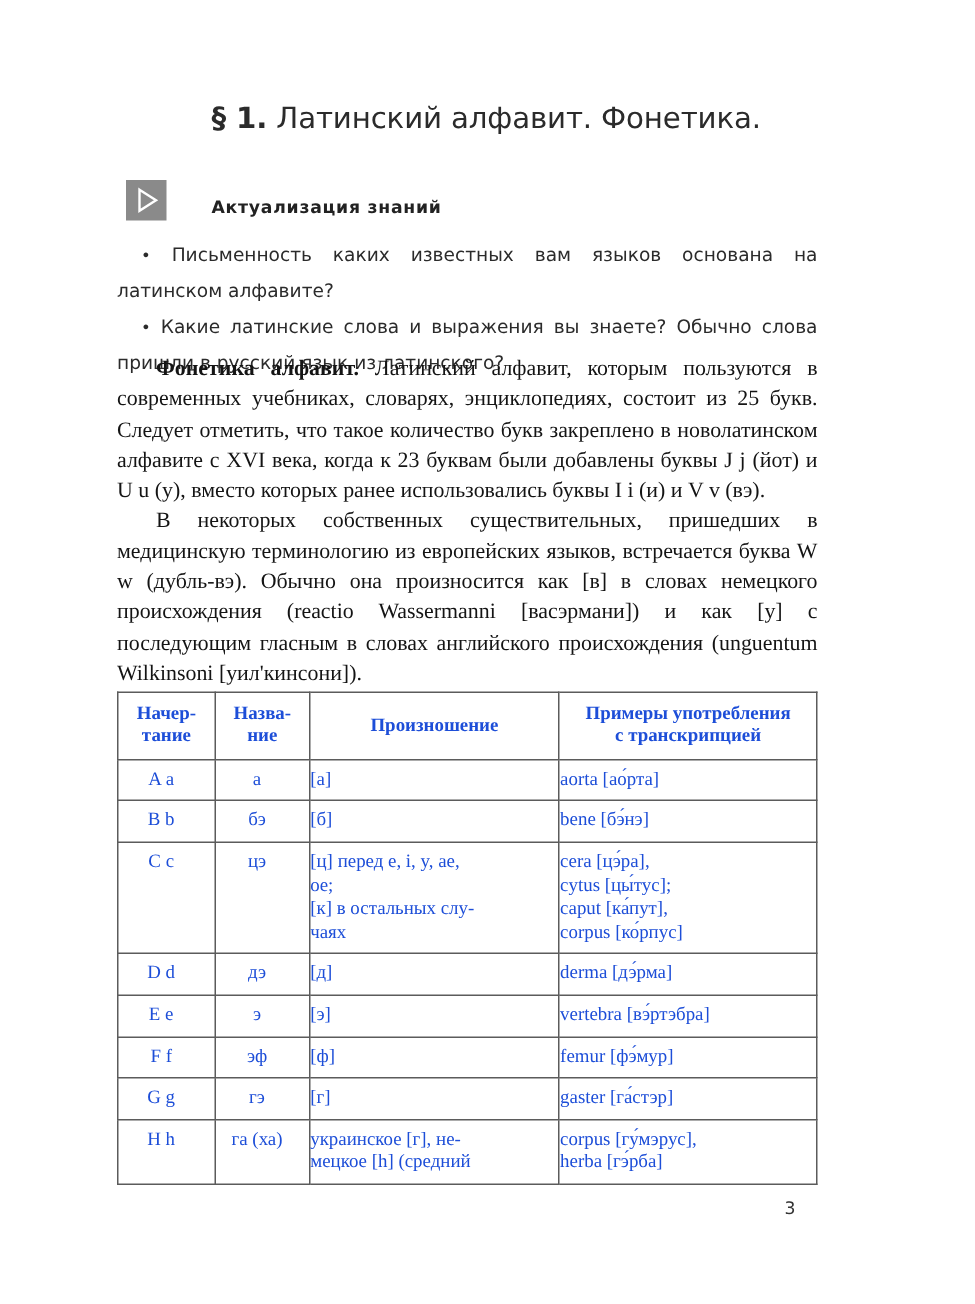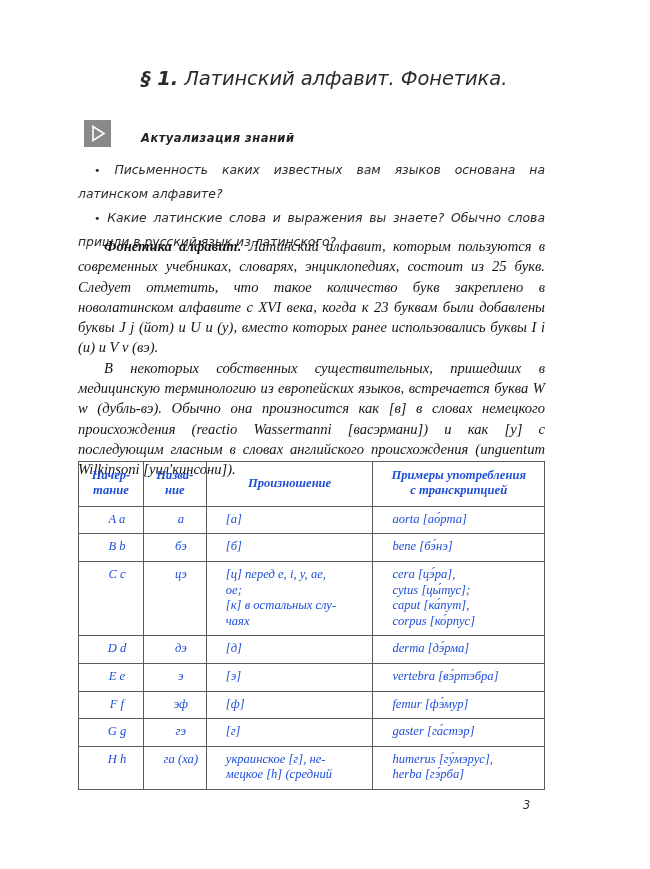--- a/index.html
+++ b/index.html
@@ -16,21 +16,20 @@
     color: #1a1a1a;
     overflow: hidden;
   }
 
   .page {
     position: absolute;
     left: 0; top: 0;
     width: 650px;
     height: 648px;
     padding: 0;
-    font-style: italic;
   }
 
   
   .heading {
     position: absolute;
     left: 141px;
     top: 64px;
     width: 420px;
     font-family: "DejaVu Sans", "Liberation Sans", sans-serif;
     font-size: 19.5px;
@@ -112,21 +111,21 @@
     left: 78px;
     top: 461px;
     width: 467px;
     border-collapse: collapse;
     font-size: 12.6px;
     color: #1d4ed8;
   }
   .alpha-table td, .alpha-table th {
     border: 1px solid #5b5b5b;
     vertical-align: top;
-    padding: 5px 7px 6px 19px;
+    padding: 5px 7px 6px 0;
     line-height: 15.6px;
   }
   .alpha-table thead th {
     font-weight: bold;
     text-align: center;
     vertical-align: middle;
     padding: 6px 4px 7px 4px;
     line-height: 15.4px;
   }
   .col-letter  { width: 65px; text-align: center; }
@@ -308,21 +307,21 @@
             <span class="cellline">H h</span>
           </td>
           <td class="col-name c-name">
             <span class="cellline">га (ха)</span>
           </td>
           <td class="col-pron">
             <span class="cellline">украинское [г], не-
 мецкое [h] (средний</span>
           </td>
           <td class="col-ex">
-            <span class="cellline">humerus [гу́мэрус],
+            <span class="cellline">corpus [гу́мэрус],
 herba [гэ́рба]</span>
           </td>
         </tr>
       </tbody>
   </table>
 
   <div class="pagenum">3</div>
 
 </div>
 

